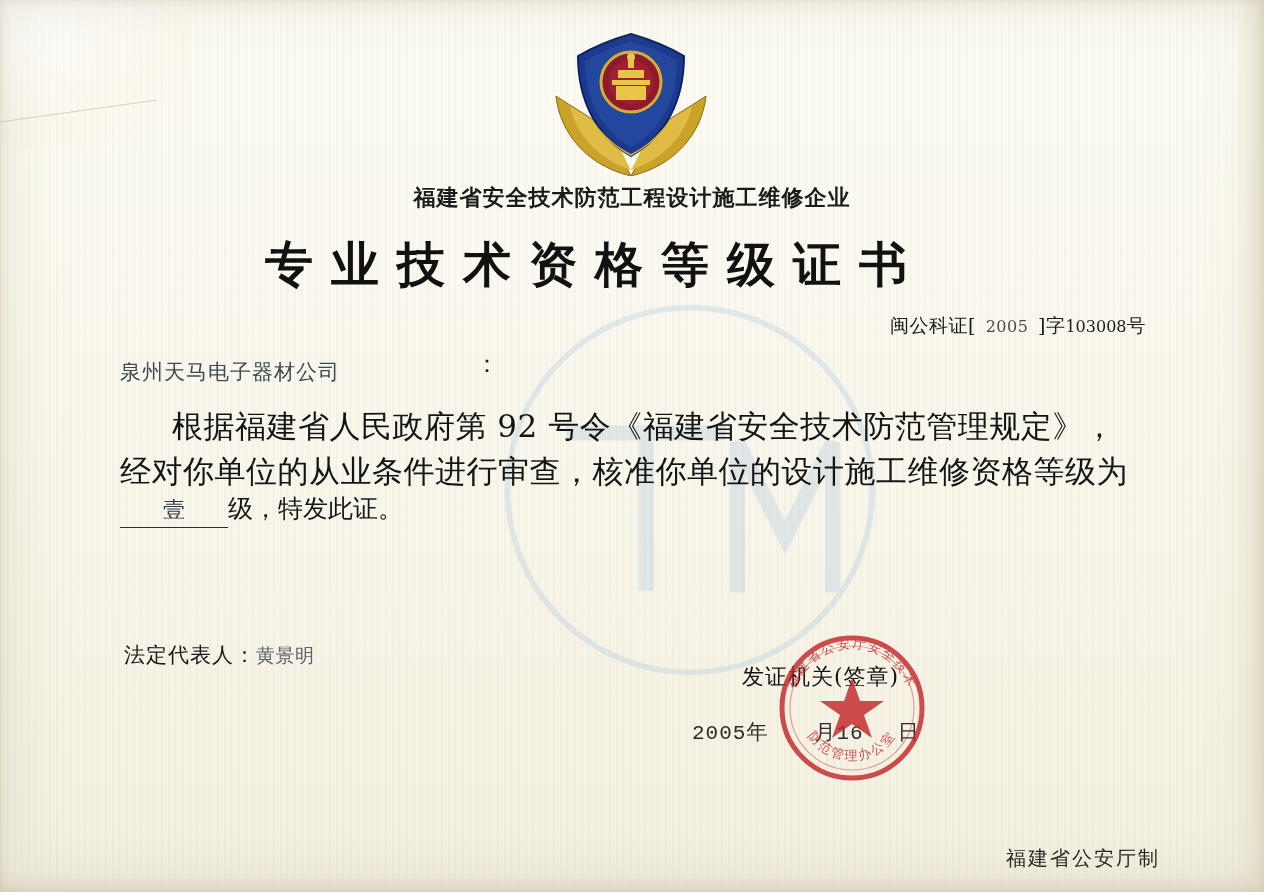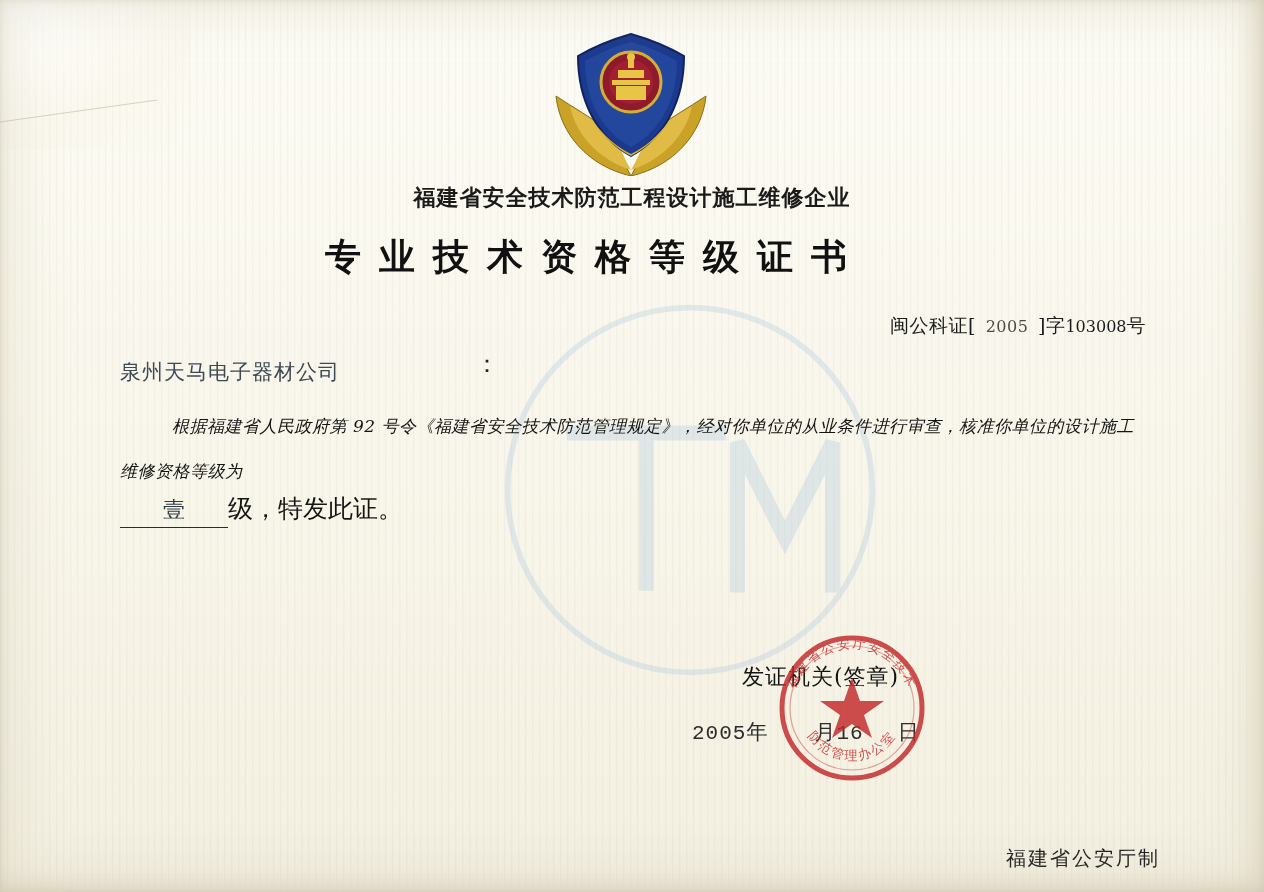--- a/index.html
+++ b/index.html
@@ -101,21 +101,21 @@
     letter-spacing: 1px;
     color: #1a1a1a;
     font-family: "DejaVu Serif", "Liberation Serif", serif;
   }
   .title-main {
     position: absolute;
     top: 233px;
     left: 0;
     width: 1172px;
     text-align: center;
-    font-size: 36px;
+    font-size: 48px;
     font-weight: bold;
     letter-spacing: 18px;
     text-indent: 18px;
     color: #111;
     font-family: "DejaVu Serif", "Liberation Serif", serif;
   }
   .cert-number {
     position: absolute;
     top: 313px;
     right: 118px;
@@ -150,26 +150,25 @@
     top: 348px;
     left: 475px;
     font-size: 24px;
     color: #222;
   }
   .body-text {
     position: absolute;
     top: 404px;
     left: 120px;
     width: 1020px;
-    font-size: 17px;
+    font-size: 31px;
     line-height: 45px;
     color: #141414;
     letter-spacing: 0.5px;
     font-family: "DejaVu Serif", "Liberation Serif", serif;
-    font-style: italic;
   }
   .body-text .indent { display: inline-block; width: 52px; }
   .grade-line {
     position: absolute;
     top: 492px;
     left: 120px;
     width: 900px;
     font-size: 25px;
     color: #141414;
     font-family: "DejaVu Serif", "Liberation Serif", serif;
@@ -315,20 +314,23 @@
 
   <div class="body-text">
     <span class="indent"></span><span>根据福建省人民政府第 92 号令《福建省安全技术防范管理规定》，经对你单位的从业条件进行审查，核准你单位的设计施工维修资格等级为</span>
   </div>
 
   <div class="grade-line">
     <span class="grade-blank">壹</span><span>级，特发此证。</span>
   </div>
 
 
+  <div class="field" id="field-legal">
+    <span class="label-sp">法定代表人</span><span>：</span><span class="value">黄景明</span>
+  </div>
 
 
   <div class="issuer-label">发证机关(签章)</div>
 
   <div class="issue-date">
     <span>2005</span><span>年</span><span class="gap"></span><span>月</span><span>16</span><span class="gap-sm"></span><span>日</span>
   </div>
 
   <svg class="seal" viewBox="0 0 160 160">
     <defs>

